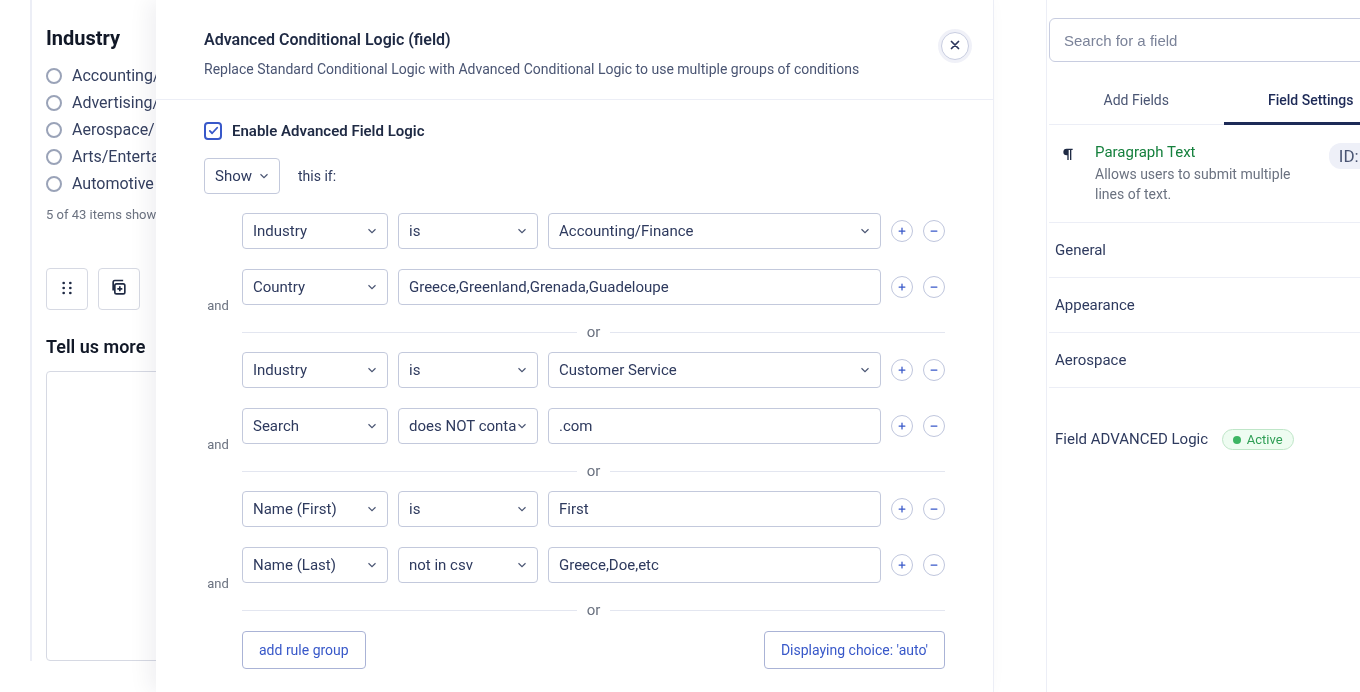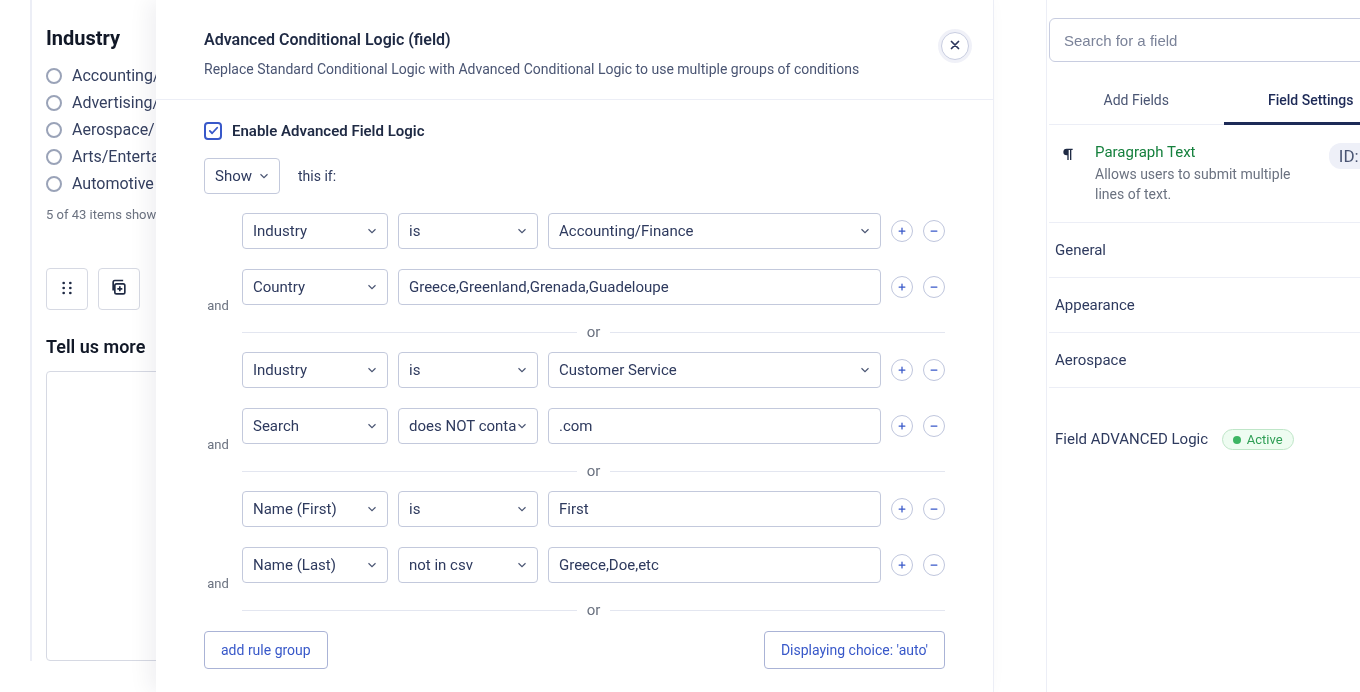--- a/index.html
+++ b/index.html
@@ -201,20 +201,21 @@
     display: flex; align-items: center;
     margin: 2px 0 10px 38px;
     gap: 0;
   }
   .or-sep .line { flex:1; height:1px; background:#e3e6f0; }
   .or-sep .or-text { padding: 0 10px; font-size: 15px; color: #6b7280; }
 
   .bottom-row {
     display: flex; justify-content: space-between;
     margin-top: 12px;
+    margin-left: 38px;
   }
   .outline-btn {
     height: 38px;
     padding: 0 16px;
     border: 1px solid #aab3d6;
     border-radius: 4px;
     background: #fff;
     color: #3858c9;
     font-size: 14px;
     display: inline-flex; align-items: center;

